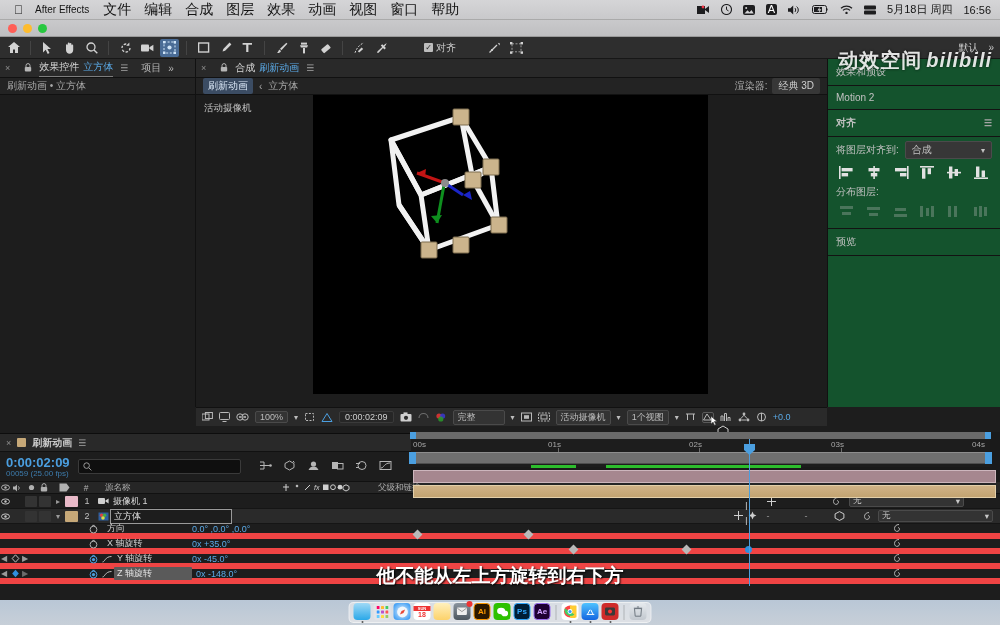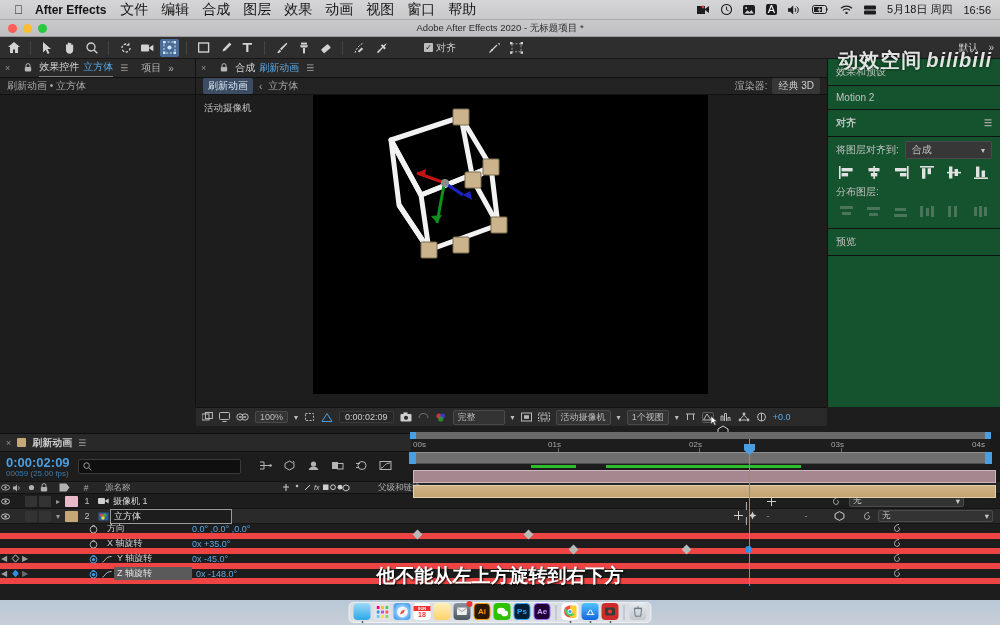--- a/index.html
+++ b/index.html
@@ -12,21 +12,21 @@
   #root { position: relative; width: 1000px; height: 625px; }
 
   
   .macbar {
     position: absolute; left: 0; top: 0; width: 1000px; height: 20px;
     background: linear-gradient(#d5d5d7, #c9c9cb);
     display: flex; align-items: center; color: #141414;
     font-size: 11px; border-bottom: 1px solid #aaa;
   }
   .macbar .apple { margin: 0 12px 0 14px; font-size: 12px; line-height: 1; }
-  .macbar .app-name { font-weight: bold; margin-right: 14px; font-size: 12px; }
+  .macbar .app-name { font-weight: normal; margin-right: 14px; font-size: 10px; }
   .macbar .mitem { margin-right: 13px; font-size: 14px; }
   .macbar .right { margin-left: auto; display: flex; align-items: center; gap: 11px; padding-right: 9px; }
   .macbar .ricon { font-size: 11px; display:inline-flex; align-items:center; }
   .macbar .clock { font-size: 11px; }
   .blk { display:inline-block; background:#1d1d1f; border-radius:2px; color:#fff;
          font-size:8px; line-height:11px; padding:0 2px; }
 
   
   .ae-window { position: absolute; left: 0; top: 20px; width: 1000px; height: 580px; background: #1d1d1d; }
   .title-bar {
@@ -226,21 +226,20 @@
   </div>
 
   <div class="ae-window">
 
     <div class="title-bar">
       <div class="traffic">
         <span class="dot r"></span>
         <span class="dot y"></span>
         <span class="dot g"></span>
       </div>
-      <div class="title-text">Adobe After Effects 2020 - 无标题项目 *</div>
     </div>
 
     <div class="toolbar">
       <span class="tbtn">
         <svg width="12" height="11" viewBox="0 0 12 11">
             <path d="M6 0L0 5h2v6h3V7.5h2V11h3V5h2z" fill="#d2d2d2"></path>
           </svg>
       </span>
       <span class="tsep"></span>
       <span class="tbtn">

